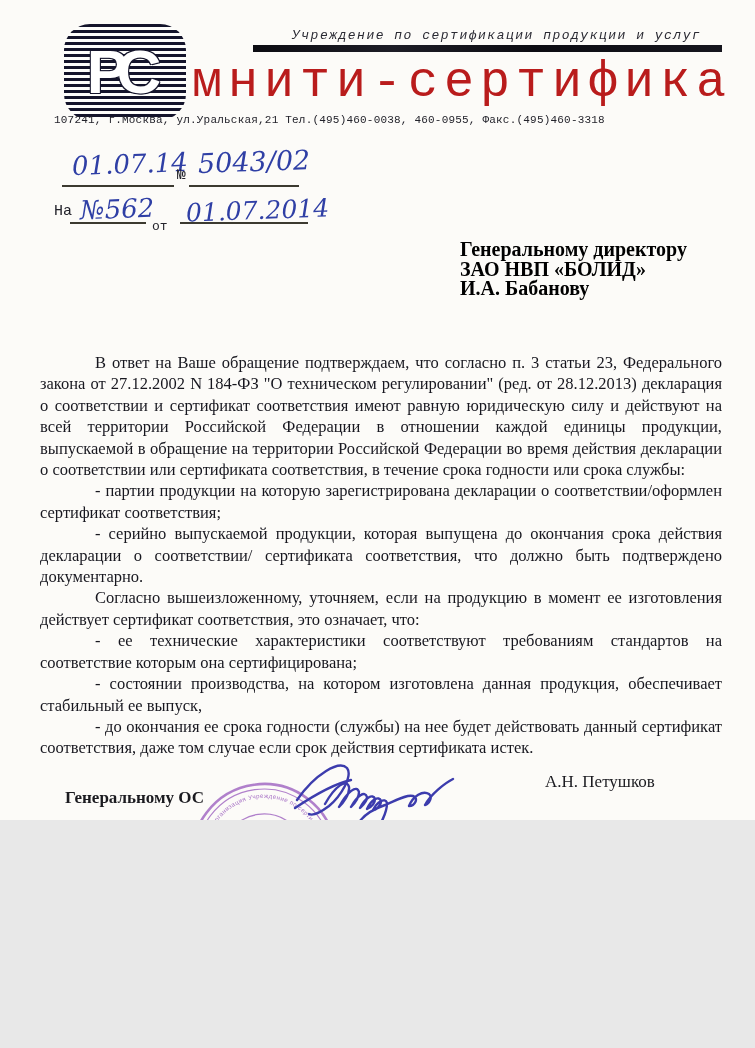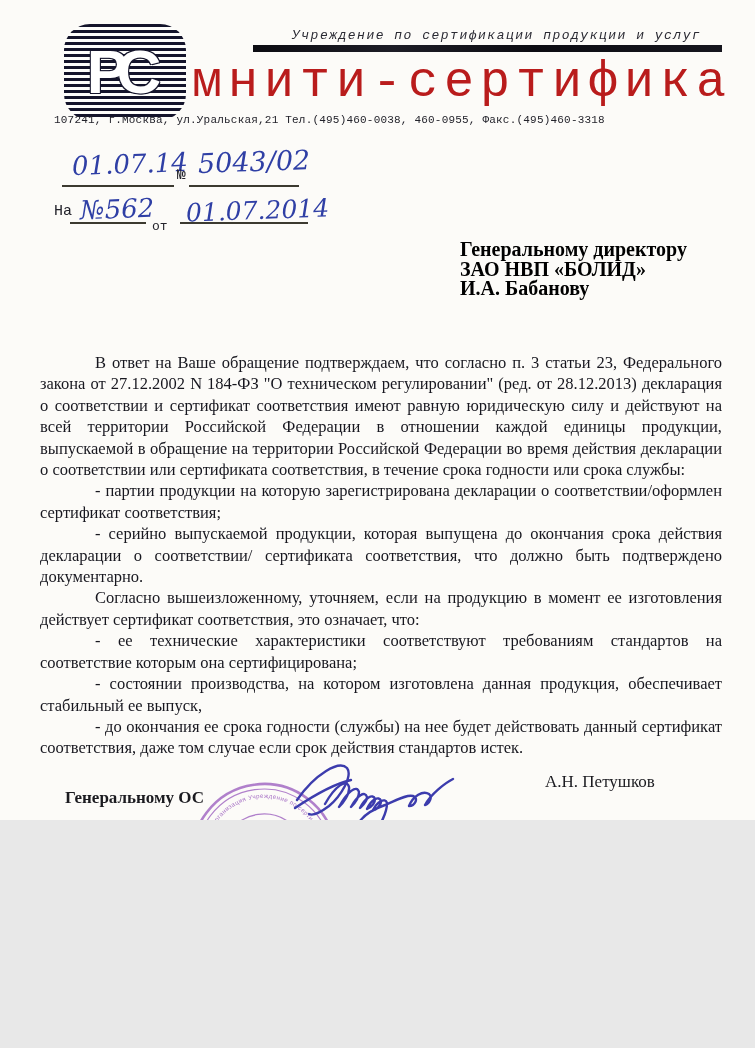--- a/index.html
+++ b/index.html
@@ -123,21 +123,21 @@
     <div>И.А. Бабанову</div>
   </div>
 
   <div class="body-text">
     <p>В ответ на Ваше обращение подтверждаем, что согласно п. 3 статьи 23, Федерального закона от 27.12.2002 N 184-ФЗ "О техническом регулировании" (ред. от 28.12.2013) декларация о соответствии и сертификат соответствия имеют равную юридическую силу и действуют на всей территории Российской Федерации в отношении каждой единицы продукции, выпускаемой в обращение на территории Российской Федерации во время действия декларации о соответствии или сертификата соответствия, в течение срока годности или срока службы:</p>
     <p>- партии продукции на которую зарегистрирована декларации о соответствии/оформлен сертификат соответствия;</p>
     <p>- серийно выпускаемой продукции, которая выпущена до окончания срока действия декларации о соответствии/ сертификата соответствия, что должно быть подтверждено документарно.</p>
     <p>Согласно вышеизложенному, уточняем, если на продукцию в момент ее изготовления действует сертификат соответствия, это означает, что:</p>
     <p>- ее технические характеристики соответствуют требованиям стандартов на соответствие которым она сертифицирована;</p>
     <p>- состоянии производства, на котором изготовлена данная продукция, обеспечивает стабильный ее выпуск,</p>
-    <p>- до окончания ее срока годности (службы) на нее будет действовать данный сертификат соответствия, даже  том случае если срок действия стандартов истек.</p>
+    <p>- до окончания ее срока годности (службы) на нее будет действовать данный сертификат соответствия, даже  том случае если срок действия сертификата истек.</p>
   </div>
 
   <span class="sig-title">Генеральному ОС</span>
   <span class="sig-name">А.Н. Петушков</span>
 
   <svg class="stamp-svg" width="160" height="160" viewBox="0 0 160 160">
     <g fill="none" stroke="#a873c6" opacity="0.9">
       <circle cx="80" cy="80" r="72" stroke-width="2.6"></circle>
       <circle cx="80" cy="80" r="67" stroke-width="1.1"></circle>
       <circle cx="80" cy="80" r="42" stroke-width="1.3"></circle>

